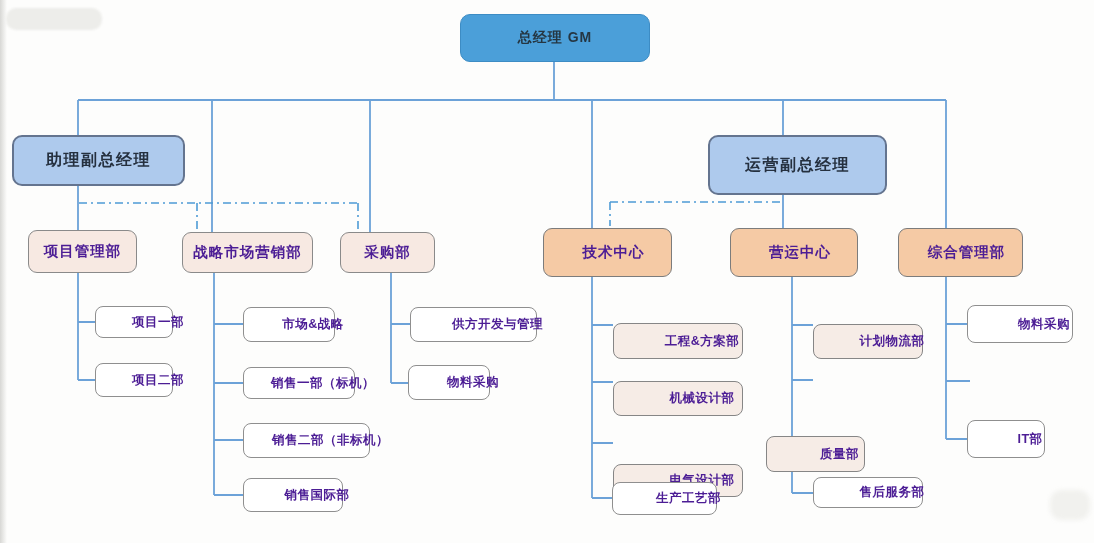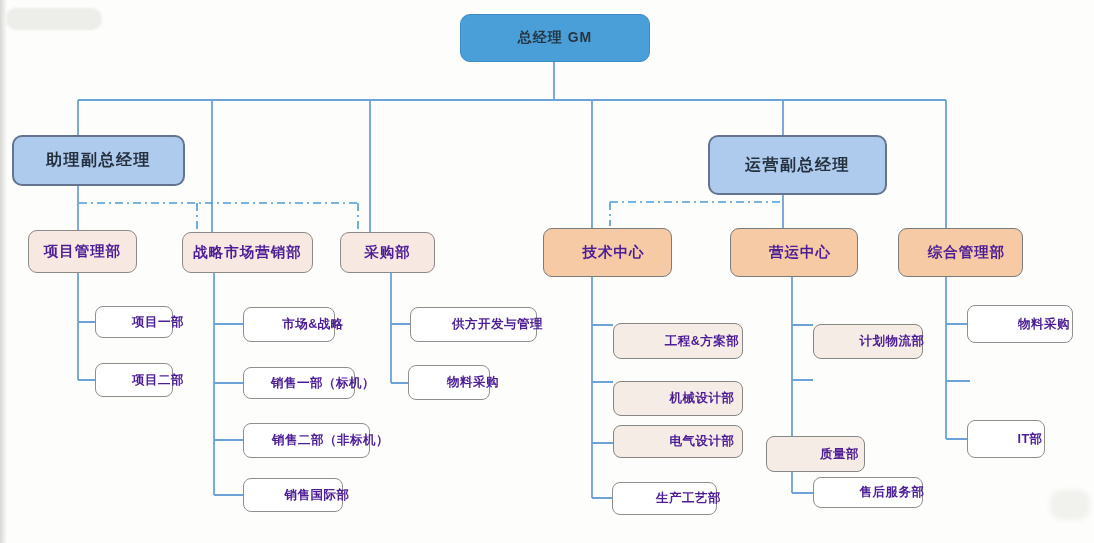--- a/index.html
+++ b/index.html
@@ -145,21 +145,21 @@
   <div class="node lv4 white" style="left:243px;top:307px;width:92px;height:35px">市场&amp;战略</div>
   <div class="node lv4 white" style="left:243px;top:367px;width:112px;height:32px">销售一部（标机）</div>
   <div class="node lv4 white" style="left:243px;top:423px;width:127px;height:35px">销售二部（非标机）</div>
   <div class="node lv4 white" style="left:243px;top:478px;width:100px;height:34px">销售国际部</div>
 
   <div class="node lv4 white" style="left:410px;top:307px;width:127px;height:35px">供方开发与管理</div>
   <div class="node lv4 white" style="left:408px;top:365px;width:82px;height:35px">物料采购</div>
 
   <div class="node lv4 pink" style="left:613px;top:307px;width:130px;height:36px">工程&amp;方案部</div>
   <div class="node lv4 pink" style="left:613px;top:365px;width:130px;height:35px">机械设计部</div>
-  <div class="node lv4 pink" style="left:613px;top:409px;width:130px;height:33px">电气设计部</div>
+  <div class="node lv4 pink" style="left:613px;top:448px;width:130px;height:33px">电气设计部</div>
   <div class="node lv4 white" style="left:612px;top:482px;width:105px;height:33px">生产工艺部</div>
 
   <div class="node lv4 pink" style="left:813px;top:308px;width:110px;height:35px">计划物流部</div>
   <div class="node lv4 pink" style="left:766px;top:420px;width:99px;height:36px">质量部</div>
   <div class="node lv4 white" style="left:813px;top:477px;width:110px;height:31px">售后服务部</div>
 
   <div class="node lv4 white" style="left:967px;top:305px;width:106px;height:38px">物料采购</div>
   <div class="node lv4 white" style="left:967px;top:420px;width:78px;height:38px">IT部</div>
 
 </div>

